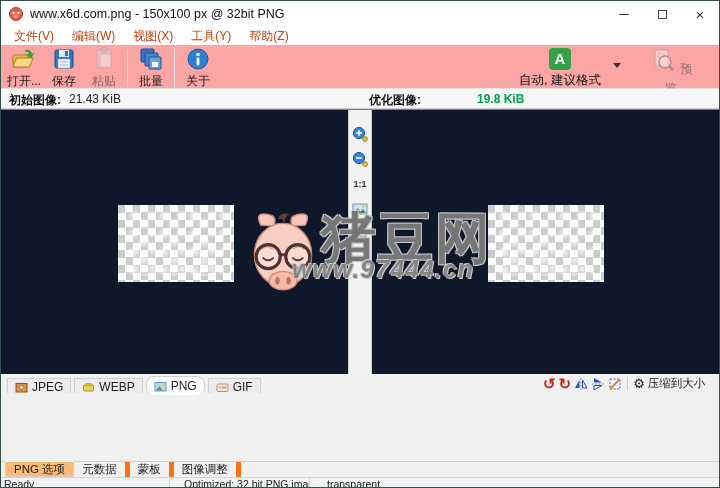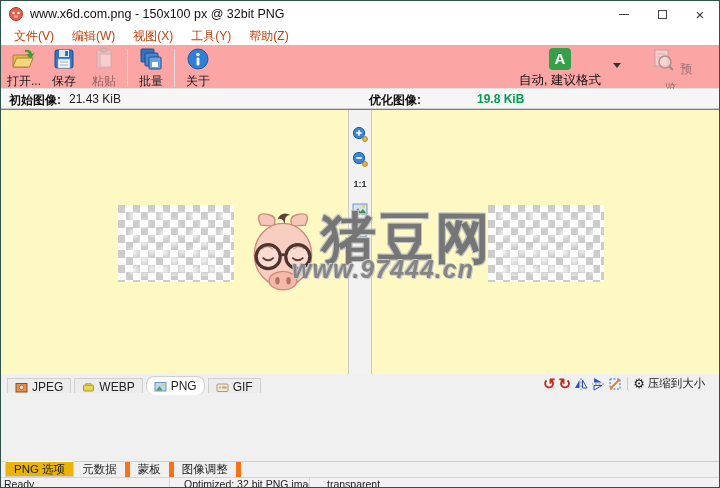--- a/index.html
+++ b/index.html
@@ -44,21 +44,21 @@
 
   
   .inforow { position:absolute; left:0; top:88px; right:0; height:20px; background:#f6f6f6;
              border-bottom:1px solid #cfcfcf; font-size:12px; }
   .inforow span { position:absolute; top:3px; white-space:nowrap; }
   .lbl-bold { font-weight:bold; color:#111; }
   .pos-orig-l { left:8px; }  .pos-orig-v { left:68px; color:#222; }
   .pos-opt-l { left:368px; } .pos-opt-v { left:476px; font-weight:bold; }
 
   
-  .main { position:absolute; left:0; top:108px; right:0; height:265px; background:#fef9c3;
+  .main { position:absolute; left:0; top:108px; right:0; height:265px; background:#0f172a;
           border-top:1px solid #7e7e7e; }
   .strip { position:absolute; left:347px; top:0; bottom:0; width:24px; background:#f2f2f2;
            border-left:1px solid #c9c9c9; border-right:1px solid #c9c9c9;
            display:flex; flex-direction:column; align-items:center; padding-top:15px; gap:7px; }
   .zbtn { width:18px; height:18px; display:flex; align-items:center; justify-content:center; }
   .ratio-label { font-size:9px; font-weight:bold; color:#333; }
 
   .checker { position:absolute; top:95px; width:116px; height:77px;
              background-image:
                conic-gradient(#fdfdfd 25%, #cccccc 0 50%, #fdfdfd 0 75%, #cccccc 0);
@@ -95,21 +95,21 @@
   .compress-label { font-size:11.5px; color:#222; white-space:nowrap; }
 
   
   .options { position:absolute; left:0; top:392px; right:0; height:68px; background:#f0f0f0; font-size:12px; }
 
   
   .btabs { position:absolute; left:0; top:460px; right:0; height:16px; background:#f0f0f0;
            border-top:1px solid #cfcfcf; display:flex; align-items:stretch; padding-left:4px; }
   .btab { padding:0 8px; font-size:11.5px; color:#222; display:flex; align-items:center;
           border-right:5px solid #f97316; }
-  .btab.active { background:#eab308; border:1px solid #cfcfcf; border-top:1px solid #fff; margin-top:-1px; }
+  .btab.active { background:#fdba74; border:1px solid #cfcfcf; border-top:1px solid #fff; margin-top:-1px; }
 
   
   .statusbar { position:absolute; left:0; top:476px; right:0; height:12px; background:#f2f2f2;
                border-top:1px solid #d5d5d5; display:flex; font-size:10.5px; color:#222; overflow:hidden; }
   .sb-pane { display:flex; align-items:center; overflow:hidden; white-space:nowrap; }
   .sb-1 { width:168px; padding-left:3px; }
   .sb-2 { width:140px; border-left:1px solid #d5d5d5; padding-left:14px; }
   .sb-3 { flex:1; border-left:1px solid #d5d5d5; padding-left:17px; }
 </style>
 </head>

